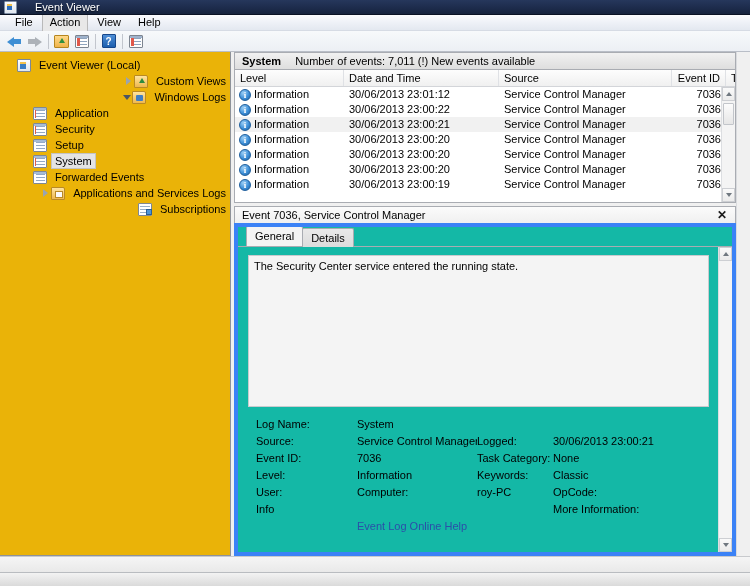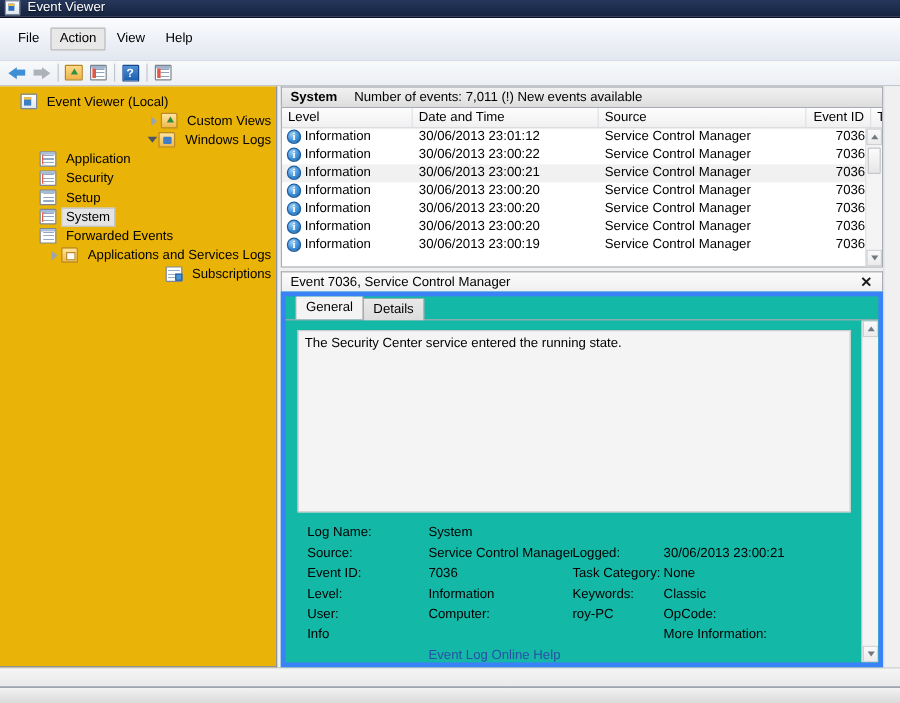--- a/index.html
+++ b/index.html
@@ -39,20 +39,21 @@
   #titlebar {
     height: 15px;
     background: linear-gradient(180deg, #26375c 0%, #1d2c4c 55%, #16233d 100%);
     display: flex;
     align-items: center;
     padding-left: 4px;
     box-sizing: border-box;
     border-bottom: 1px solid #0a1224;
     position: relative;
     overflow: hidden;
+    gap: 12px;
   }
   #titlebar .app-ico {
     width: 11px; height: 11px;
     background: linear-gradient(180deg,#fdfdfd 0%, #dfe6ef 100%);
     border: 1px solid #7f8fa6;
     position: relative;
     flex: 0 0 auto;
     border-radius: 1px;
   }
   #titlebar .app-ico:before {
@@ -73,21 +74,21 @@
     color: #ffffff;
     font-size: 11px;
     margin-left: 6px;
     text-shadow: 0 1px 1px rgba(0,0,0,0.6);
     white-space: nowrap;
     line-height: 13px;
   }
 
   
   #menubar {
-    height: 36px;
+    height: 16px;
     background: linear-gradient(180deg,#fbfcfe 0%, #eef1f7 50%, #e3e8f0 100%);
     display: flex;
     align-items: center;
     padding-left: 7px;
     box-sizing: border-box;
     border-bottom: 1px solid #d6dbe4;
   }
   .menu-item {
     font-size: 11px;
     padding: 2px 7px;

